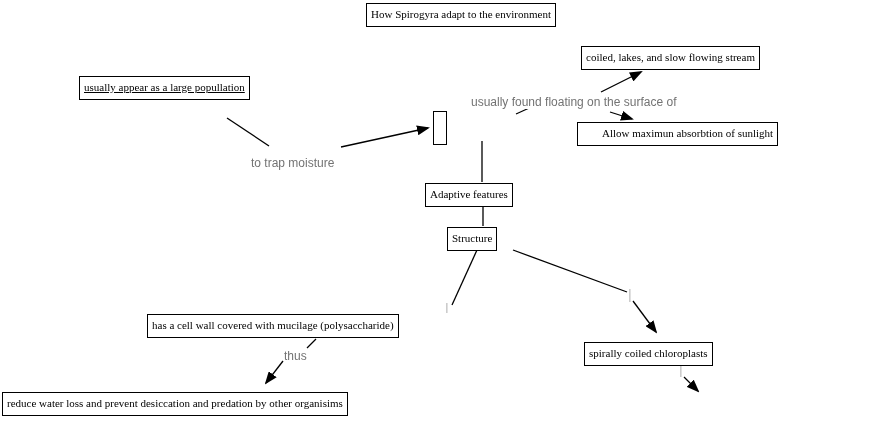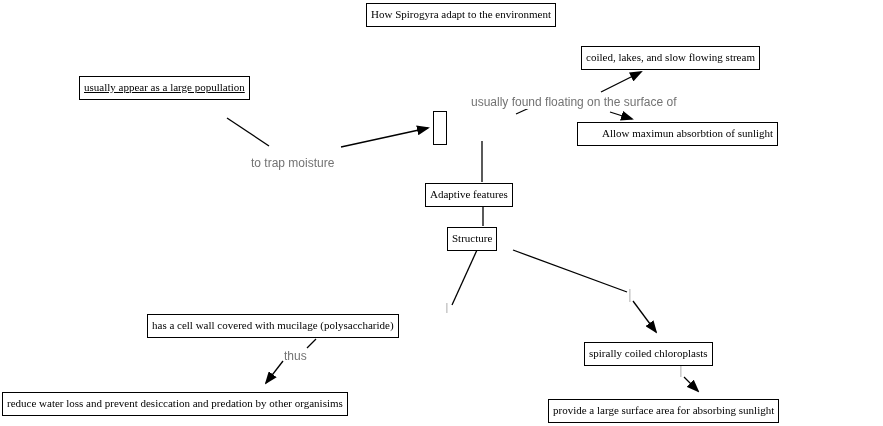--- a/index.html
+++ b/index.html
@@ -119,21 +119,20 @@
   <div class="node" id="n-adaptive">Adaptive features</div>
 
   <div class="node" id="n-structure">Structure</div>
 
   <div class="node" id="n-cellwall">has a cell wall covered with mucilage (polysaccharide)</div>
 
   <div class="node" id="n-chloroplasts">spirally coiled chloroplasts</div>
 
   <div class="node" id="n-reduce">reduce water loss and prevent desiccation and predation by other organisims</div>
 
-  <div class="node" id="n-provide">provide a large surface area for absorbing sunlight</div>
 
   <div class="link-label" id="l-floating">usually found floating on the surface of</div>
 
   <div class="link-label" id="l-trap">to trap moisture</div>
 
   <div class="link-label" id="l-thus">thus</div>
 
 </div>
 
 </body></html>

